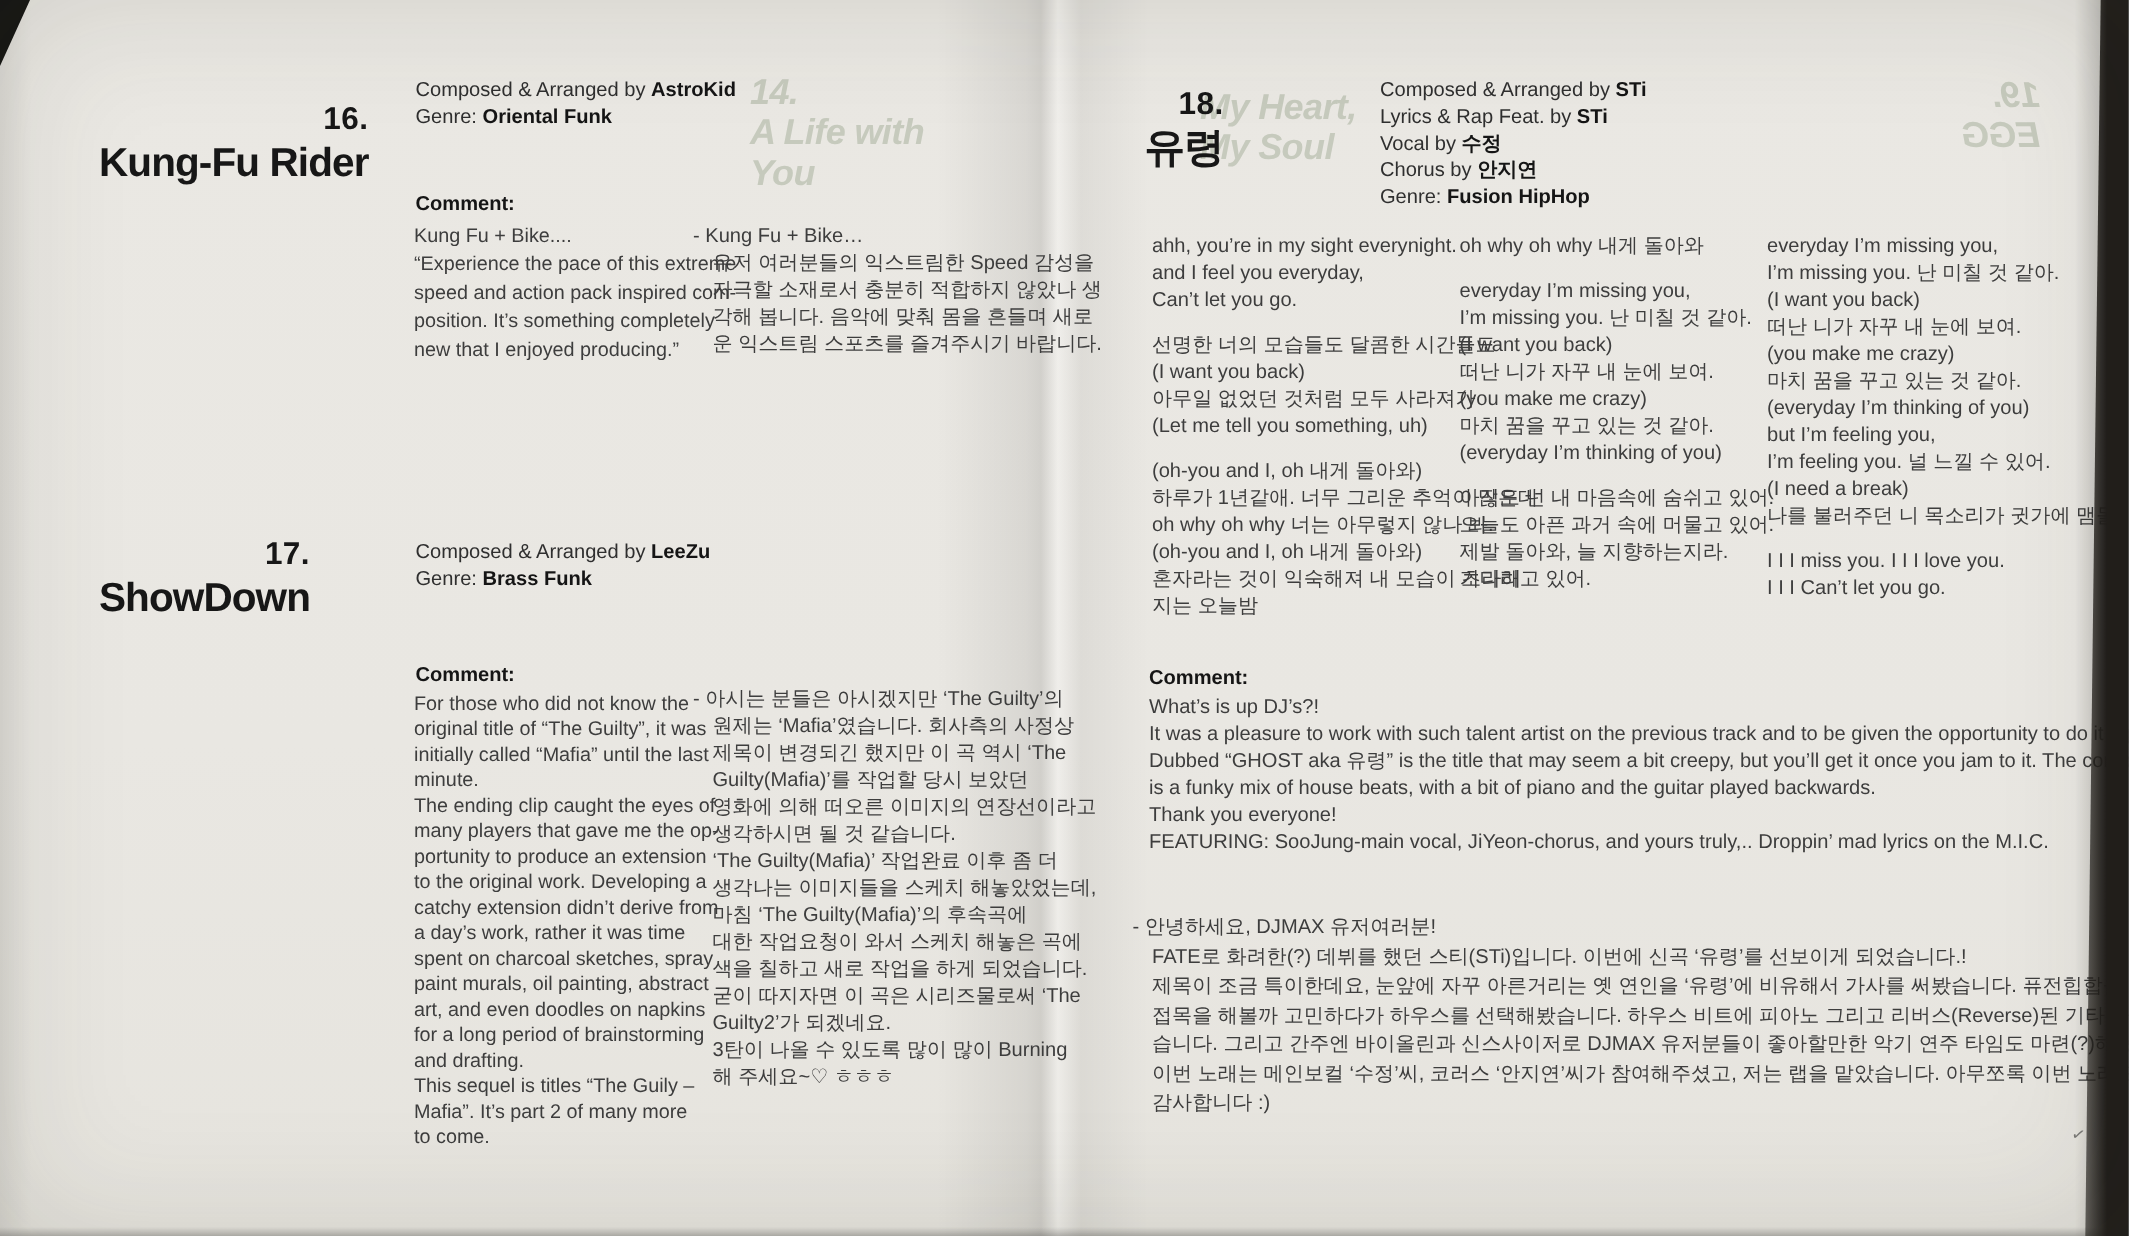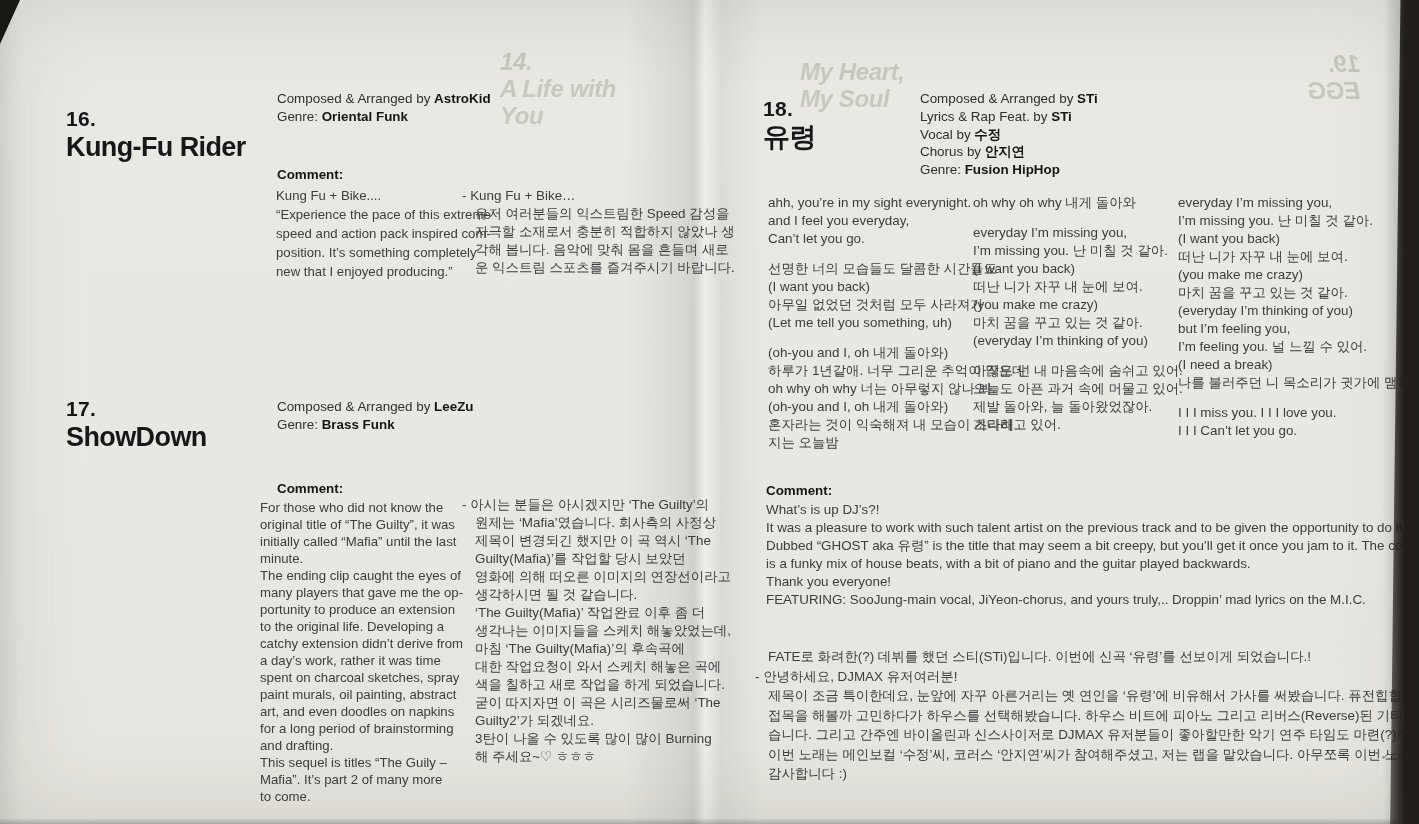--- a/index.html
+++ b/index.html
@@ -5,22 +5,22 @@
   html,body{margin:0;padding:0;background:#222;}
   .page{
     position:relative;width:1419px;height:824px;overflow:hidden;
     font-family:"Liberation Sans","DejaVu Sans",sans-serif;
     background:
       linear-gradient(90deg, rgba(0,0,0,0.06) 0%, rgba(0,0,0,0) 1.5%),
       linear-gradient(90deg, rgba(0,0,0,0) 44%, rgba(0,0,0,0.07) 48.2%, rgba(0,0,0,0.10) 48.9%, rgba(255,255,255,0.28) 49.7%, rgba(0,0,0,0.05) 50.8%, rgba(0,0,0,0) 54%),
       linear-gradient(180deg, #eae8e3 0%, #e9e7e2 60%, #e6e4de 100%);
   }
   .page::after{content:'';position:absolute;inset:0;box-shadow:inset 0 0 90px rgba(60,55,45,0.14);pointer-events:none;z-index:7;}
-  .abs{position:absolute;z-index:2;margin-top:39px;}
-  .track-num{font-size:21px;font-weight:bold;color:#171717;line-height:24px;letter-spacing:0.3px;}
+  .abs{position:absolute;z-index:2;}
+  .track-num{font-size:21px;font-weight:bold;color:#171717;line-height:24px;letter-spacing:0.3px;text-align:right;}
   .track-title{font-size:27px;font-weight:bold;color:#171717;line-height:30px;letter-spacing:-0.6px;margin-top:1px;}
   .credit-line{font-size:13.4px;line-height:17.8px;color:#2f2f2f;white-space:nowrap;}
   .credit-line b{color:#151515;}
   .comment-label{font-size:13.4px;font-weight:bold;color:#151515;}
   .line{font-size:13.2px;line-height:19px;color:#3d3d3d;white-space:nowrap;}
   .lh17 .line{line-height:17px;}
   .lh18 .line{line-height:18px;font-size:13.4px;}
   .lh195 .line{line-height:19.5px;font-size:13.4px;}
   .blank{height:12px;line-height:0 !important;}
   .hang-block{padding-left:13px;}
@@ -92,29 +92,29 @@
     <div class="track-title">ShowDown</div>
   </div>
 
   <div class="abs" style="left:277px;top:359px;">
       <div class="credit-line"><span>Composed &amp; Arranged by </span><b>LeeZu</b></div>
       <div class="credit-line"><span>Genre: </span><b>Brass Funk</b></div>
     </div>
 
   <div class="abs comment-label" style="left:277px;top:442px;">Comment:</div>
 
-  <div class="abs lh17" style="left:260px;top:460px;width:210px;">
+  <div class="abs lh17" style="left:276px;top:460px;width:210px;">
       <div class="line">For those who did not know the</div>
       <div class="line">original title of “The Guilty”, it was</div>
       <div class="line">initially called “Mafia” until the last</div>
       <div class="line">minute.</div>
       <div class="line">The ending clip caught the eyes of</div>
       <div class="line">many players that gave me the op-</div>
       <div class="line">portunity to produce an extension</div>
-      <div class="line">to the original life. Developing a</div>
+      <div class="line">to the original work. Developing a</div>
       <div class="line">catchy extension didn’t derive from</div>
       <div class="line">a day’s work, rather it was time</div>
       <div class="line">spent on charcoal sketches, spray</div>
       <div class="line">paint murals, oil painting, abstract</div>
       <div class="line">art, and even doodles on napkins</div>
       <div class="line">for a long period of brainstorming</div>
       <div class="line">and drafting.</div>
       <div class="line">This sequel is titles “The Guily –</div>
       <div class="line">Mafia”. It’s part 2 of many more</div>
       <div class="line">to come.</div>
@@ -175,21 +175,21 @@
       <div class="line">everyday I’m missing you,</div>
       <div class="line">I’m missing you. 난 미칠 것 같아.</div>
       <div class="line">(I want you back)</div>
       <div class="line">떠난 니가 자꾸 내 눈에 보여.</div>
       <div class="line">(you make me crazy)</div>
       <div class="line">마치 꿈을 꾸고 있는 것 같아.</div>
       <div class="line">(everyday I’m thinking of you)</div>
       <div class="line blank"></div>
       <div class="line">아직도 넌 내 마음속에 숨쉬고 있어.</div>
       <div class="line">오늘도 아픈 과거 속에 머물고 있어.</div>
-      <div class="line">제발 돌아와, 늘 돌아왔었잖아.</div>
+      <div class="line">제발 돌아와, 늘 지향하는지라.</div>
       <div class="line">기다리고 있어.</div>
     </div>
 
   <div class="abs lh18" style="left:1178px;top:155px;width:235px;">
       <div class="line">everyday I’m missing you,</div>
       <div class="line">I’m missing you. 난 미칠 것 같아.</div>
       <div class="line">(I want you back)</div>
       <div class="line">떠난 니가 자꾸 내 눈에 보여.</div>
       <div class="line">(you make me crazy)</div>
       <div class="line">마치 꿈을 꾸고 있는 것 같아.</div>
@@ -208,22 +208,22 @@
   <div class="abs lh18" style="left:766px;top:462px;width:630px;">
       <div class="line">What’s is up DJ’s?!</div>
       <div class="line">It was a pleasure to work with such talent artist on the previous track and to be given the opportunity to do it again....</div>
       <div class="line">Dubbed “GHOST aka 유령” is the title that may seem a bit creepy, but you’ll get it once you jam to it. The composition</div>
       <div class="line">is a funky mix of house beats, with a bit of piano and the guitar played backwards.</div>
       <div class="line">Thank you everyone!</div>
       <div class="line">FEATURING: SooJung-main vocal, JiYeon-chorus, and yours truly,.. Droppin’ mad lyrics on the M.I.C.</div>
     </div>
 
   <div class="abs hang-block lh195" style="left:755px;top:608px;width:640px;">
+      <div class="line hang">- 안녕하세요, DJMAX 유저여러분!</div>
       <div class="line">FATE로 화려한(?) 데뷔를 했던 스티(STi)입니다. 이번에 신곡 ‘유령’를 선보이게 되었습니다.!</div>
-      <div class="line hang">- 안녕하세요, DJMAX 유저여러분!</div>
       <div class="line">제목이 조금 특이한데요, 눈앞에 자꾸 아른거리는 옛 연인을 ‘유령’에 비유해서 가사를 써봤습니다. 퓨전힙합을 지향하는지라 어떤 장르와 한 번</div>
       <div class="line">접목을 해볼까 고민하다가 하우스를 선택해봤습니다. 하우스 비트에 피아노 그리고 리버스(Reverse)된 기타 사운드가 주된 악기로 활용되었</div>
       <div class="line">습니다. 그리고 간주엔 바이올린과 신스사이저로 DJMAX 유저분들이 좋아할만한 악기 연주 타임도 마련(?)해 놨습니다.^^</div>
       <div class="line">이번 노래는 메인보컬 ‘수정’씨, 코러스 ‘안지연’씨가 참여해주셨고, 저는 랩을 맡았습니다. 아무쪼록 이번 노래도 좋은 반응이 있길 기대합니다!</div>
       <div class="line">감사합니다 :)</div>
       <div class="line blank"></div>
     </div>
 
   <div class="corner-tl"></div>
   <div class="edge-right-soft"></div>

